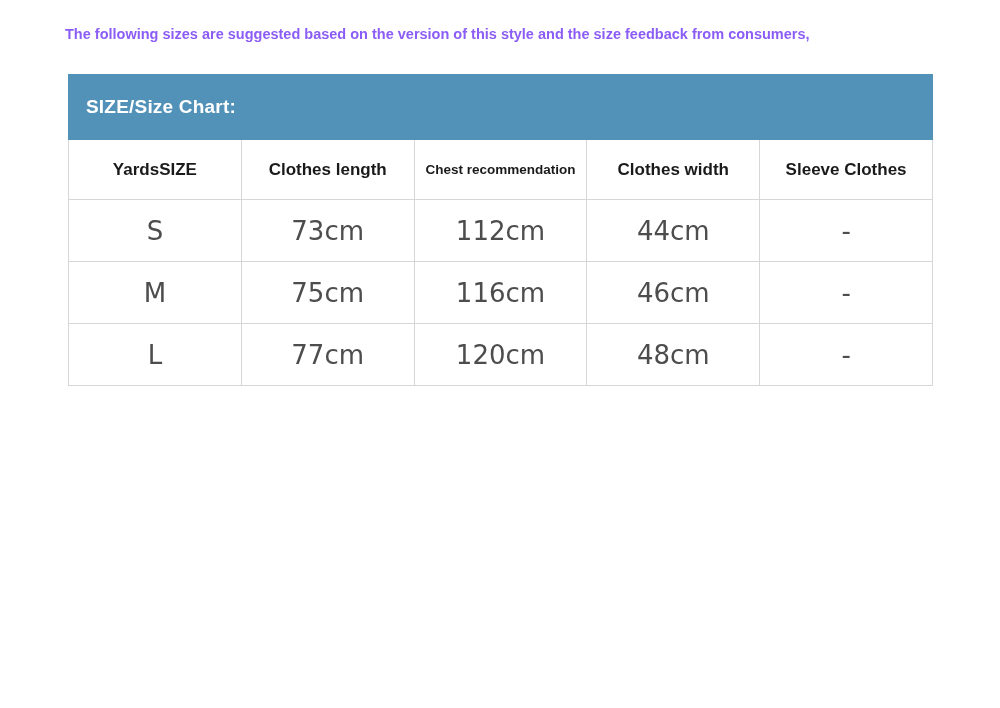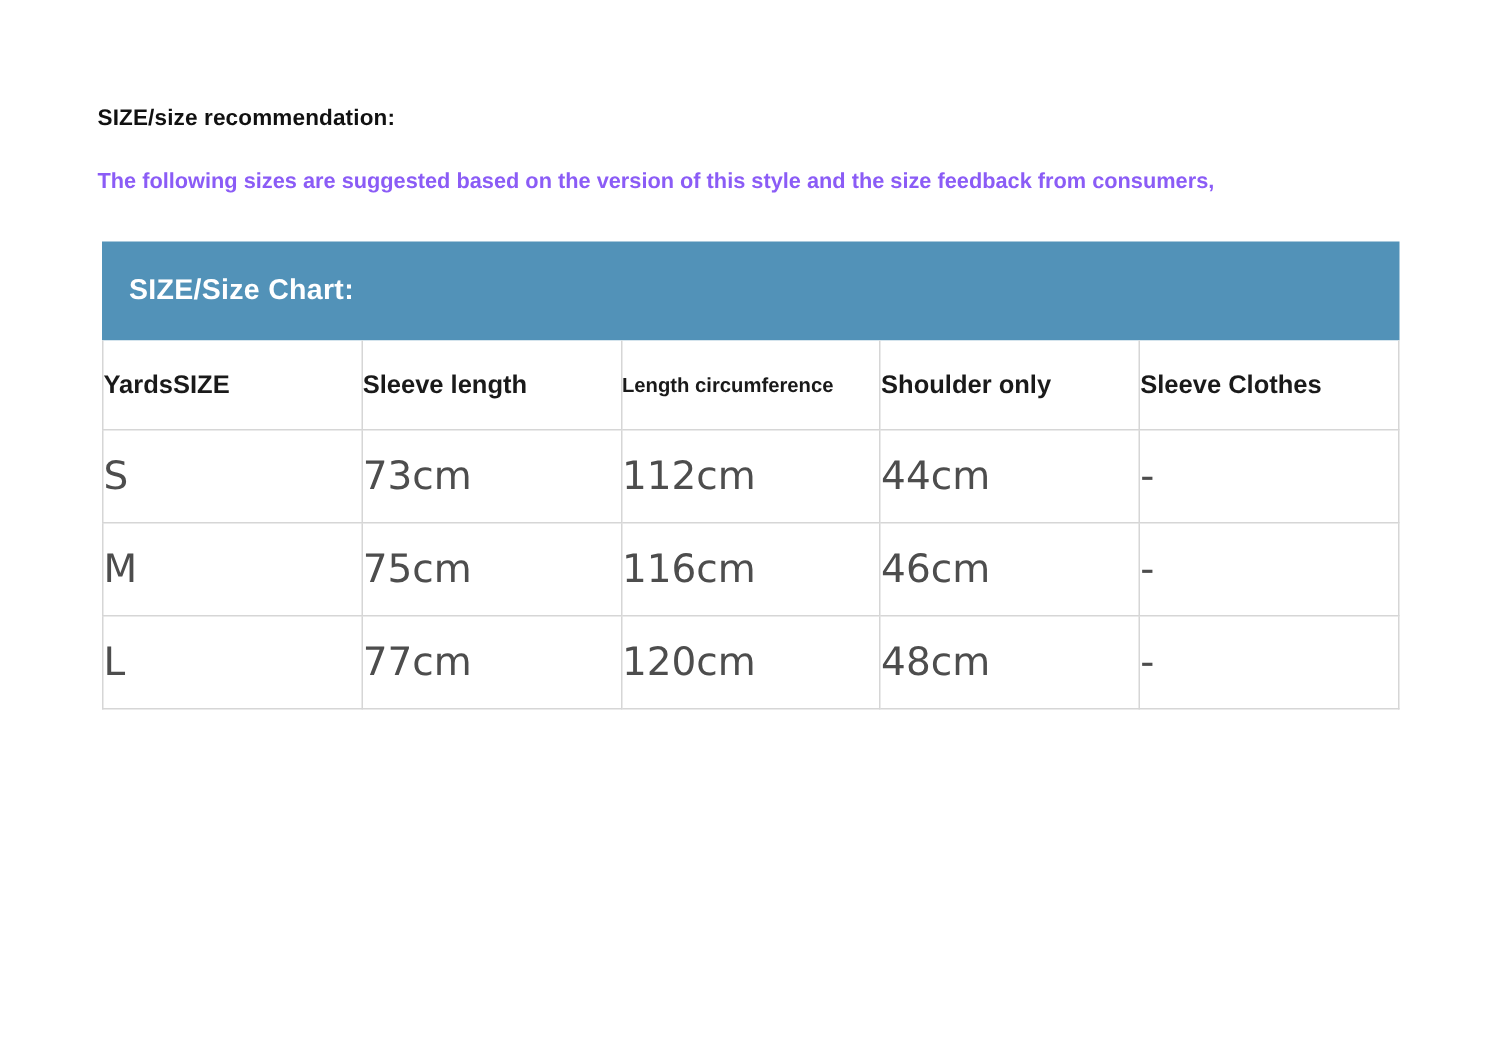--- a/index.html
+++ b/index.html
@@ -53,21 +53,21 @@
   }
   table.size-table {
     width: 865px;
     border-collapse: collapse;
     table-layout: fixed;
     background: #ffffff;
   }
   .size-table th,
   .size-table td {
     border: 1px solid #d6d6d6;
-    text-align: left;
+    text-align: center;
     vertical-align: middle;
     padding: 0;
     overflow: hidden;
     white-space: nowrap;
   }
   .size-table thead th {
     border-top: 0;
     height: 59px;
     font-size: 17px;
     font-weight: bold;
@@ -82,39 +82,38 @@
     font-weight: 400;
     color: #4d4d4d;
     font-family: "DejaVu Sans", "Liberation Sans", sans-serif;
   }
 </style>
 </head>
 <body>
 
 <div class="page">
 
-  <div class="heading">SIZE/size recommendation:</div>
 
   <div class="intro">
     <div>The following sizes are suggested based on the version of this style and the size feedback from consumers,</div>
   </div>
 
   <div class="chart-wrap">
 
     <div class="chart-header" style="background: rgb(82, 146, 184);">
       <span class="chart-title">SIZE/Size Chart:</span>
     </div>
 
     <table class="size-table">
       <thead>
         <tr>
           <th>YardsSIZE</th>
-          <th>Sleeve length</th>
-          <th class="small-header">Length circumference</th>
-          <th>Shoulder only</th>
+          <th>Clothes length</th>
+          <th class="small-header">Chest recommendation</th>
+          <th>Clothes width</th>
           <th>Sleeve Clothes</th>
         </tr>
       </thead>
       <tbody>
         <tr>
           <td>S</td>
           <td>73cm</td>
           <td>112cm</td>
           <td>44cm</td>
           <td>-</td>

